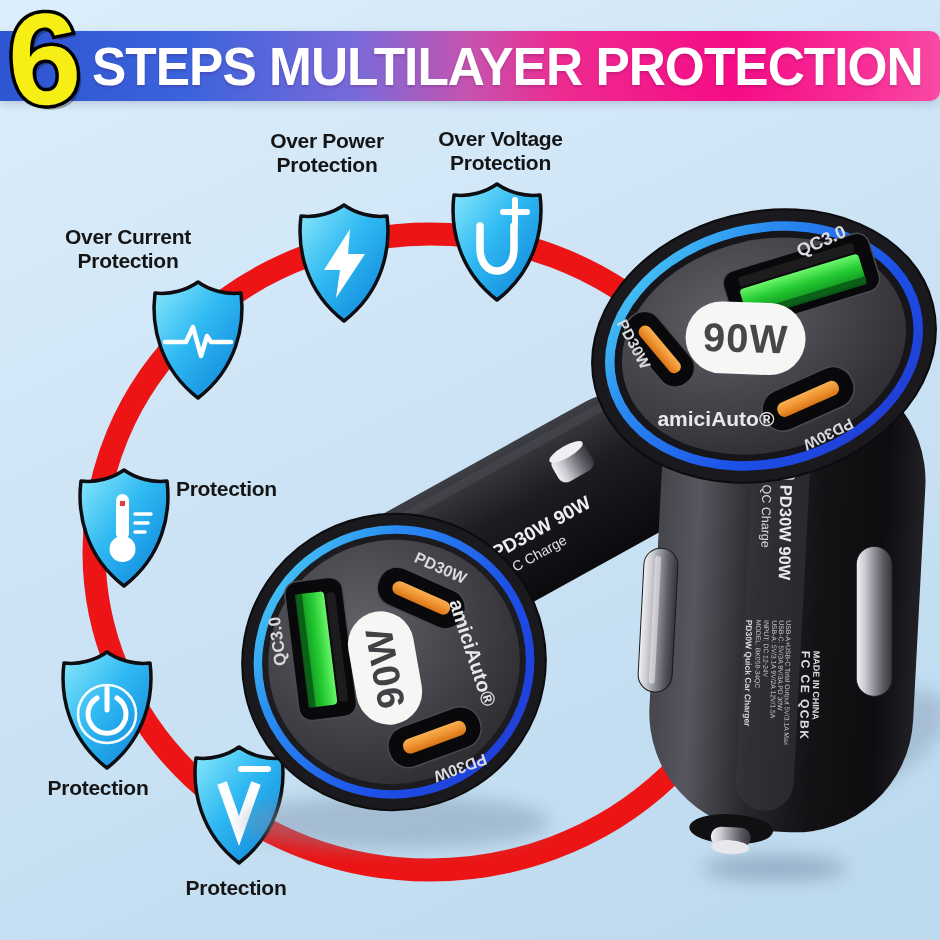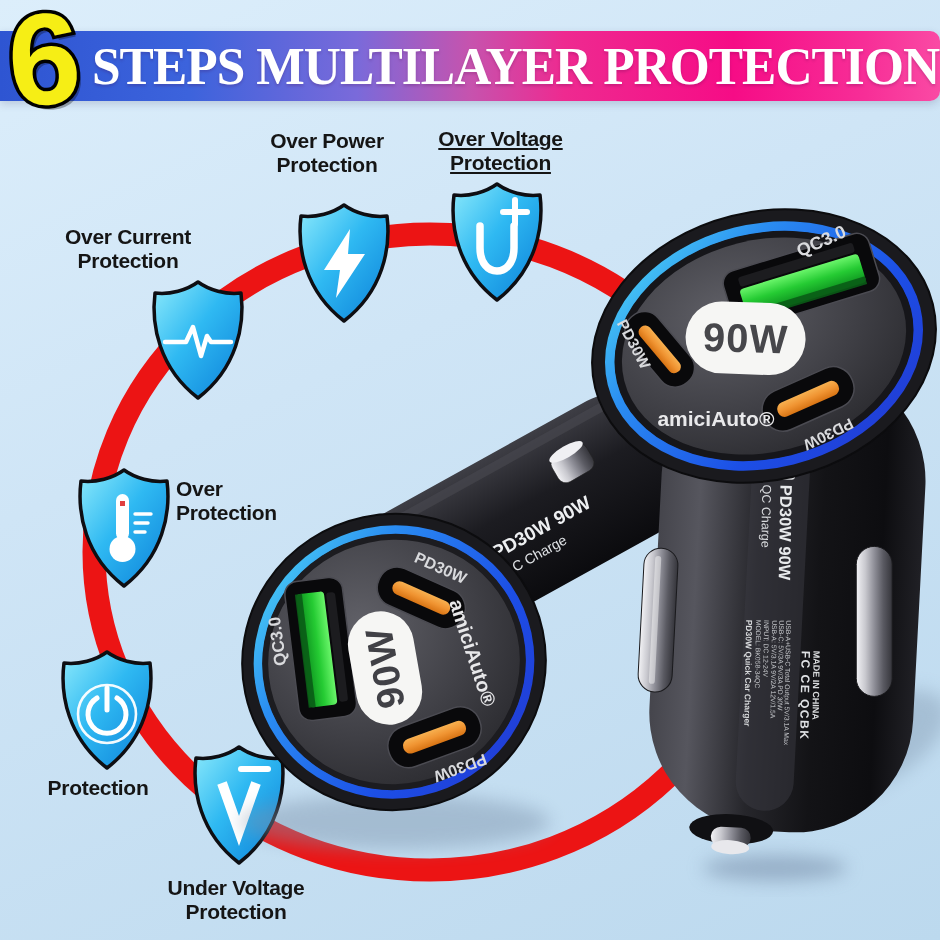--- a/index.html
+++ b/index.html
@@ -11,21 +11,20 @@
   svg { display:block; }
   .layer { position:absolute; left:0; top:0; }
 
   
   .banner {
     position:absolute; left:0; top:31px; width:940px; height:70px;
     border-radius:0 10px 10px 0;
     background:linear-gradient(90deg,#2e55d2 0%,#3c63dc 20%,#7a6ada 38%,#c653ae 50%,#ee2a90 60%,#f60c86 78%,#f72e97 92%,#fa4aa4 100%);
     display:flex; align-items:center; padding-left:92px; box-sizing:border-box;
     box-shadow:0 3px 8px rgba(40,40,90,.18);
-    font-family:Liberation Serif, serif;
   }
   .banner-title {
     color:#ffffff; font-size:53px; font-weight:bold; letter-spacing:-1px;
     white-space:nowrap; transform:scaleX(.97); transform-origin:left center;
     text-shadow:0 2px 3px rgba(70,0,70,.22);
   }
   .step-number {
     position:absolute; left:8px; top:6px; z-index:40;
     font-size:130px; line-height:.82; font-weight:bold;
     color:#f6ee15; -webkit-text-stroke:7px #000; paint-order:stroke fill;
@@ -41,21 +40,21 @@
   .s-short-circuit    { left:57px;  top:648px; }
   .s-under-voltage    { left:189px; top:743px; }
 
   
   .plabel {
     position:absolute; color:#151515; font-weight:bold; font-size:21px;
     line-height:1.16; text-align:center; letter-spacing:-.3px; z-index:30;
   }
   .plabel span { display:block; }
   .l-over-power       { left:237px; top:129px; width:180px; }
-  .l-over-voltage     { left:408px; top:127px; width:185px;text-decoration:underline; }
+  .l-over-voltage     { left:408px; top:127px; width:185px; }
   .l-over-current     { left:38px;  top:225px; width:180px; }
   .l-over-temperature { left:176px; top:477px; width:170px; text-align:left; }
   .l-short-circuit    { left:8px;   top:776px; width:180px; }
   .l-under-voltage    { left:141px; top:876px; width:190px; }
 </style>
 </head>
 <body>
 
 <div class="stage">
 
@@ -294,28 +293,26 @@
   </div>
   <div class="plabel l-over-voltage">
     <span>Over Voltage</span>
       <span>Protection</span>
   </div>
   <div class="plabel l-over-current">
     <span>Over Current</span>
       <span>Protection</span>
   </div>
   <div class="plabel l-over-temperature">
-    <span>Over</span>
       <span>Protection</span>
   </div>
   <div class="plabel l-short-circuit">
       <span>Protection</span>
   </div>
   <div class="plabel l-under-voltage">
-    <span>Under Voltage</span>
       <span>Protection</span>
   </div>
 
   <div class="banner">
     <div class="banner-title">STEPS MULTILAYER PROTECTION</div>
   </div>
   <div class="step-number">6</div>
 
 </div>
 

